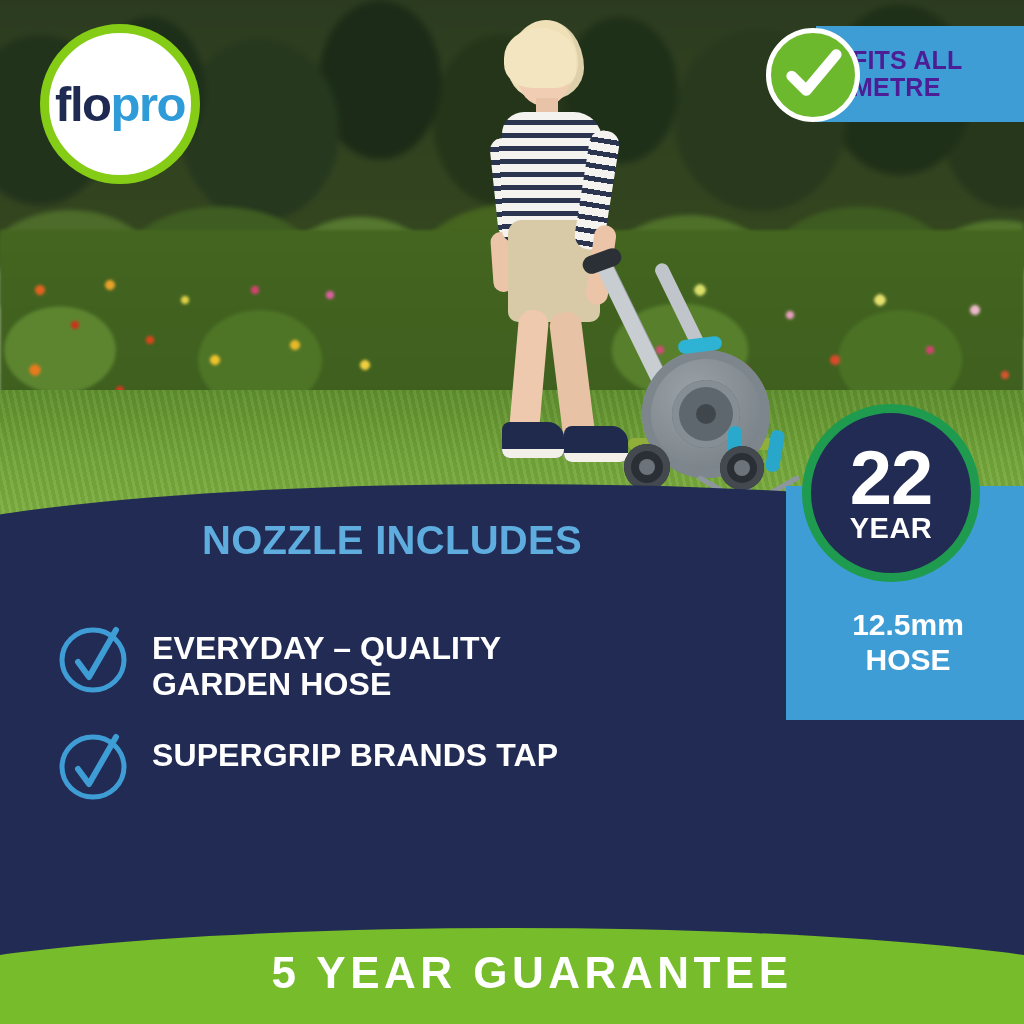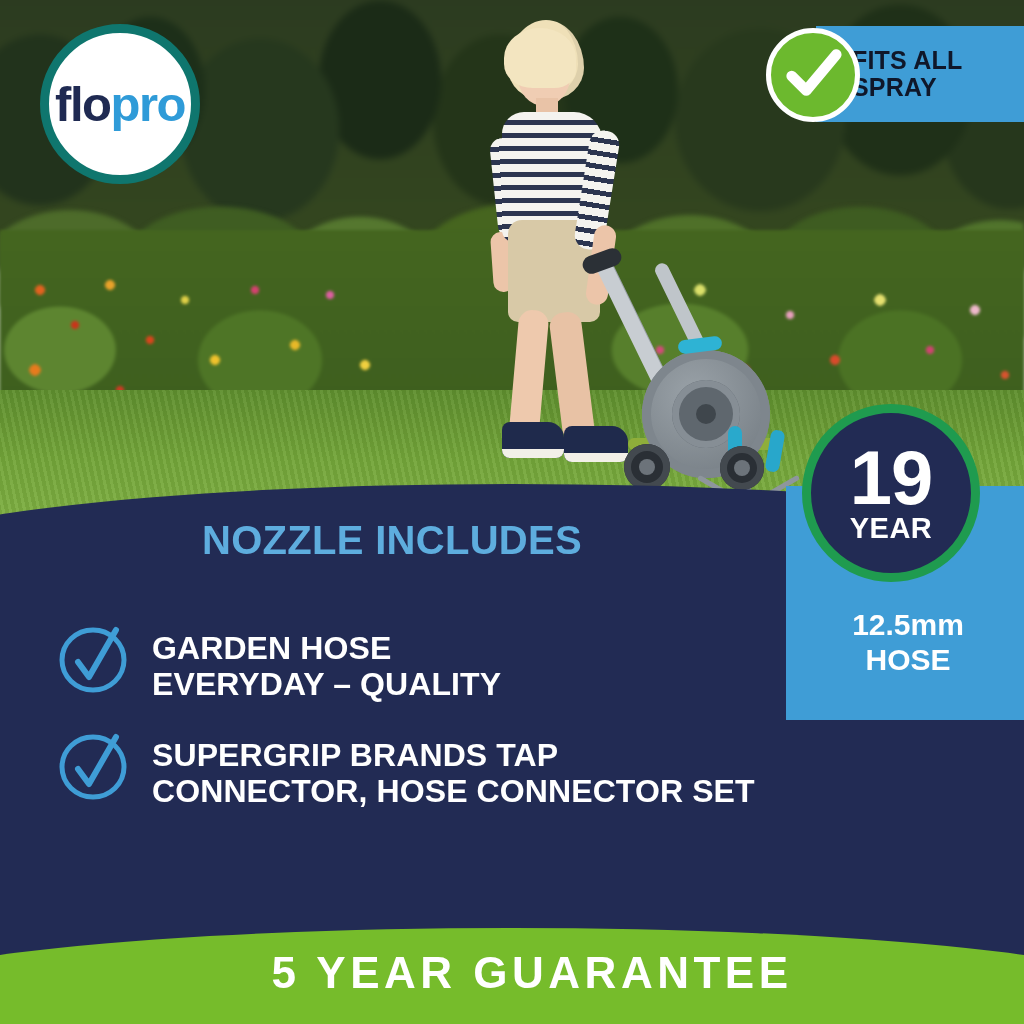--- a/index.html
+++ b/index.html
@@ -134,36 +134,36 @@
   .wheel1::after{ content:""; position:absolute; left:15px; top:15px; width:16px; height:16px; border-radius:50%; background:#6c737a; }
   .wheel2{ position:absolute; left:120px; top:188px; width:44px; height:44px; border-radius:50%; background:#2a2f35; box-shadow:inset 0 0 0 7px #43494f; }
   .wheel2::after{ content:""; position:absolute; left:14px; top:14px; width:16px; height:16px; border-radius:50%; background:#6c737a; }
   .nozzle{ position:absolute; left:168px; top:172px; width:14px; height:42px; background:#28a7cb; border-radius:6px; transform:rotate(10deg); }
 
   
   .logo{
     position:absolute; left:40px; top:24px; width:160px; height:160px;
     border-radius:50%;
     background:#ffffff;
-    border:9px solid #0f766e;
+    border:9px solid #84cc16;
     display:flex; align-items:center; justify-content:center;
   }
   .logo-text{ font-size:49px; font-weight:700; letter-spacing:-1.5px; line-height:1; }
   .logo-flo{ color:#1f2a52; }
   .logo-pro{ color:#2f9bd8; }
 
   
   .fits-banner{
     position:absolute; left:816px; top:26px; width:208px; height:96px;
     background:#3f9dd6;
     display:flex; align-items:center;
     padding-left:36px;
   }
   .fits-text{
-    color:#0f172a; font-size:25px; font-weight:700; line-height:1.08; letter-spacing:.2px;
+    color:#4c1d95; font-size:25px; font-weight:700; line-height:1.08; letter-spacing:.2px;
   }
   .fits-circle{
     position:absolute; left:766px; top:28px; width:94px; height:94px;
     border-radius:50%; background:#6cb92e; border:5px solid #ffffff;
     display:flex; align-items:center; justify-content:center;
   }
   .fits-circle svg{ width:62px; height:62px; display:block; }
 
   
   .navy-panel{
@@ -267,21 +267,21 @@
 
   <div class="navy-panel"></div>
 
   <div class="logo">
     <div class="logo-text"><span class="logo-flo">flo</span><span class="logo-pro">pro</span></div>
   </div>
 
   <div class="fits-banner">
     <div class="fits-text">
       <div>FITS ALL</div>
-      <div>SPRAY</div>
+      <div>METRE</div>
     </div>
   </div>
   <div class="fits-circle">
     <svg viewBox="0 0 64 64" aria-hidden="true">
       <path d="M10 33 L25 48 L56 11" fill="none" stroke="#ffffff" stroke-width="11" stroke-linecap="round" stroke-linejoin="round"></path>
     </svg>
   </div>
 
   <div class="headline">
     <div>NOZZLE INCLUDES</div>
@@ -290,47 +290,46 @@
   <div class="bullets">
 
     <div class="bullet">
       <div class="bullet-icon">
         <svg viewBox="0 0 74 74" aria-hidden="true">
           <ellipse cx="37" cy="40" rx="31" ry="30" fill="none" stroke="#3f9dd6" stroke-width="5"></ellipse>
           <path d="M22 42 L33 57 L60 10" fill="none" stroke="#3f9dd6" stroke-width="6" stroke-linecap="round" stroke-linejoin="round"></path>
         </svg>
       </div>
       <div class="bullet-text">
+        <div>EVERYDAY – QUALITY</div>
         <div>GARDEN HOSE</div>
-        <div>EVERYDAY – QUALITY</div>
       </div>
     </div>
 
     <div class="bullet">
       <div class="bullet-icon">
         <svg viewBox="0 0 74 74" aria-hidden="true">
           <ellipse cx="37" cy="40" rx="31" ry="30" fill="none" stroke="#3f9dd6" stroke-width="5"></ellipse>
           <path d="M22 42 L33 57 L60 10" fill="none" stroke="#3f9dd6" stroke-width="6" stroke-linecap="round" stroke-linejoin="round"></path>
         </svg>
       </div>
       <div class="bullet-text">
         <div>SUPERGRIP BRANDS TAP</div>
-        <div>CONNECTOR, HOSE CONNECTOR SET</div>
       </div>
     </div>
 
   </div>
 
   <div class="blue-panel">
     <div class="blue-panel-text">
       <div>12.5mm</div>
       <div>HOSE</div>
     </div>
   </div>
   <div class="metre-badge">
-    <div class="metre-num">19</div>
+    <div class="metre-num">22</div>
     <div class="metre-unit">YEAR</div>
   </div>
 
   <div class="green-band"></div>
   <div class="green-text">5 YEAR GUARANTEE</div>
 
 </div>
 
 </body></html>

